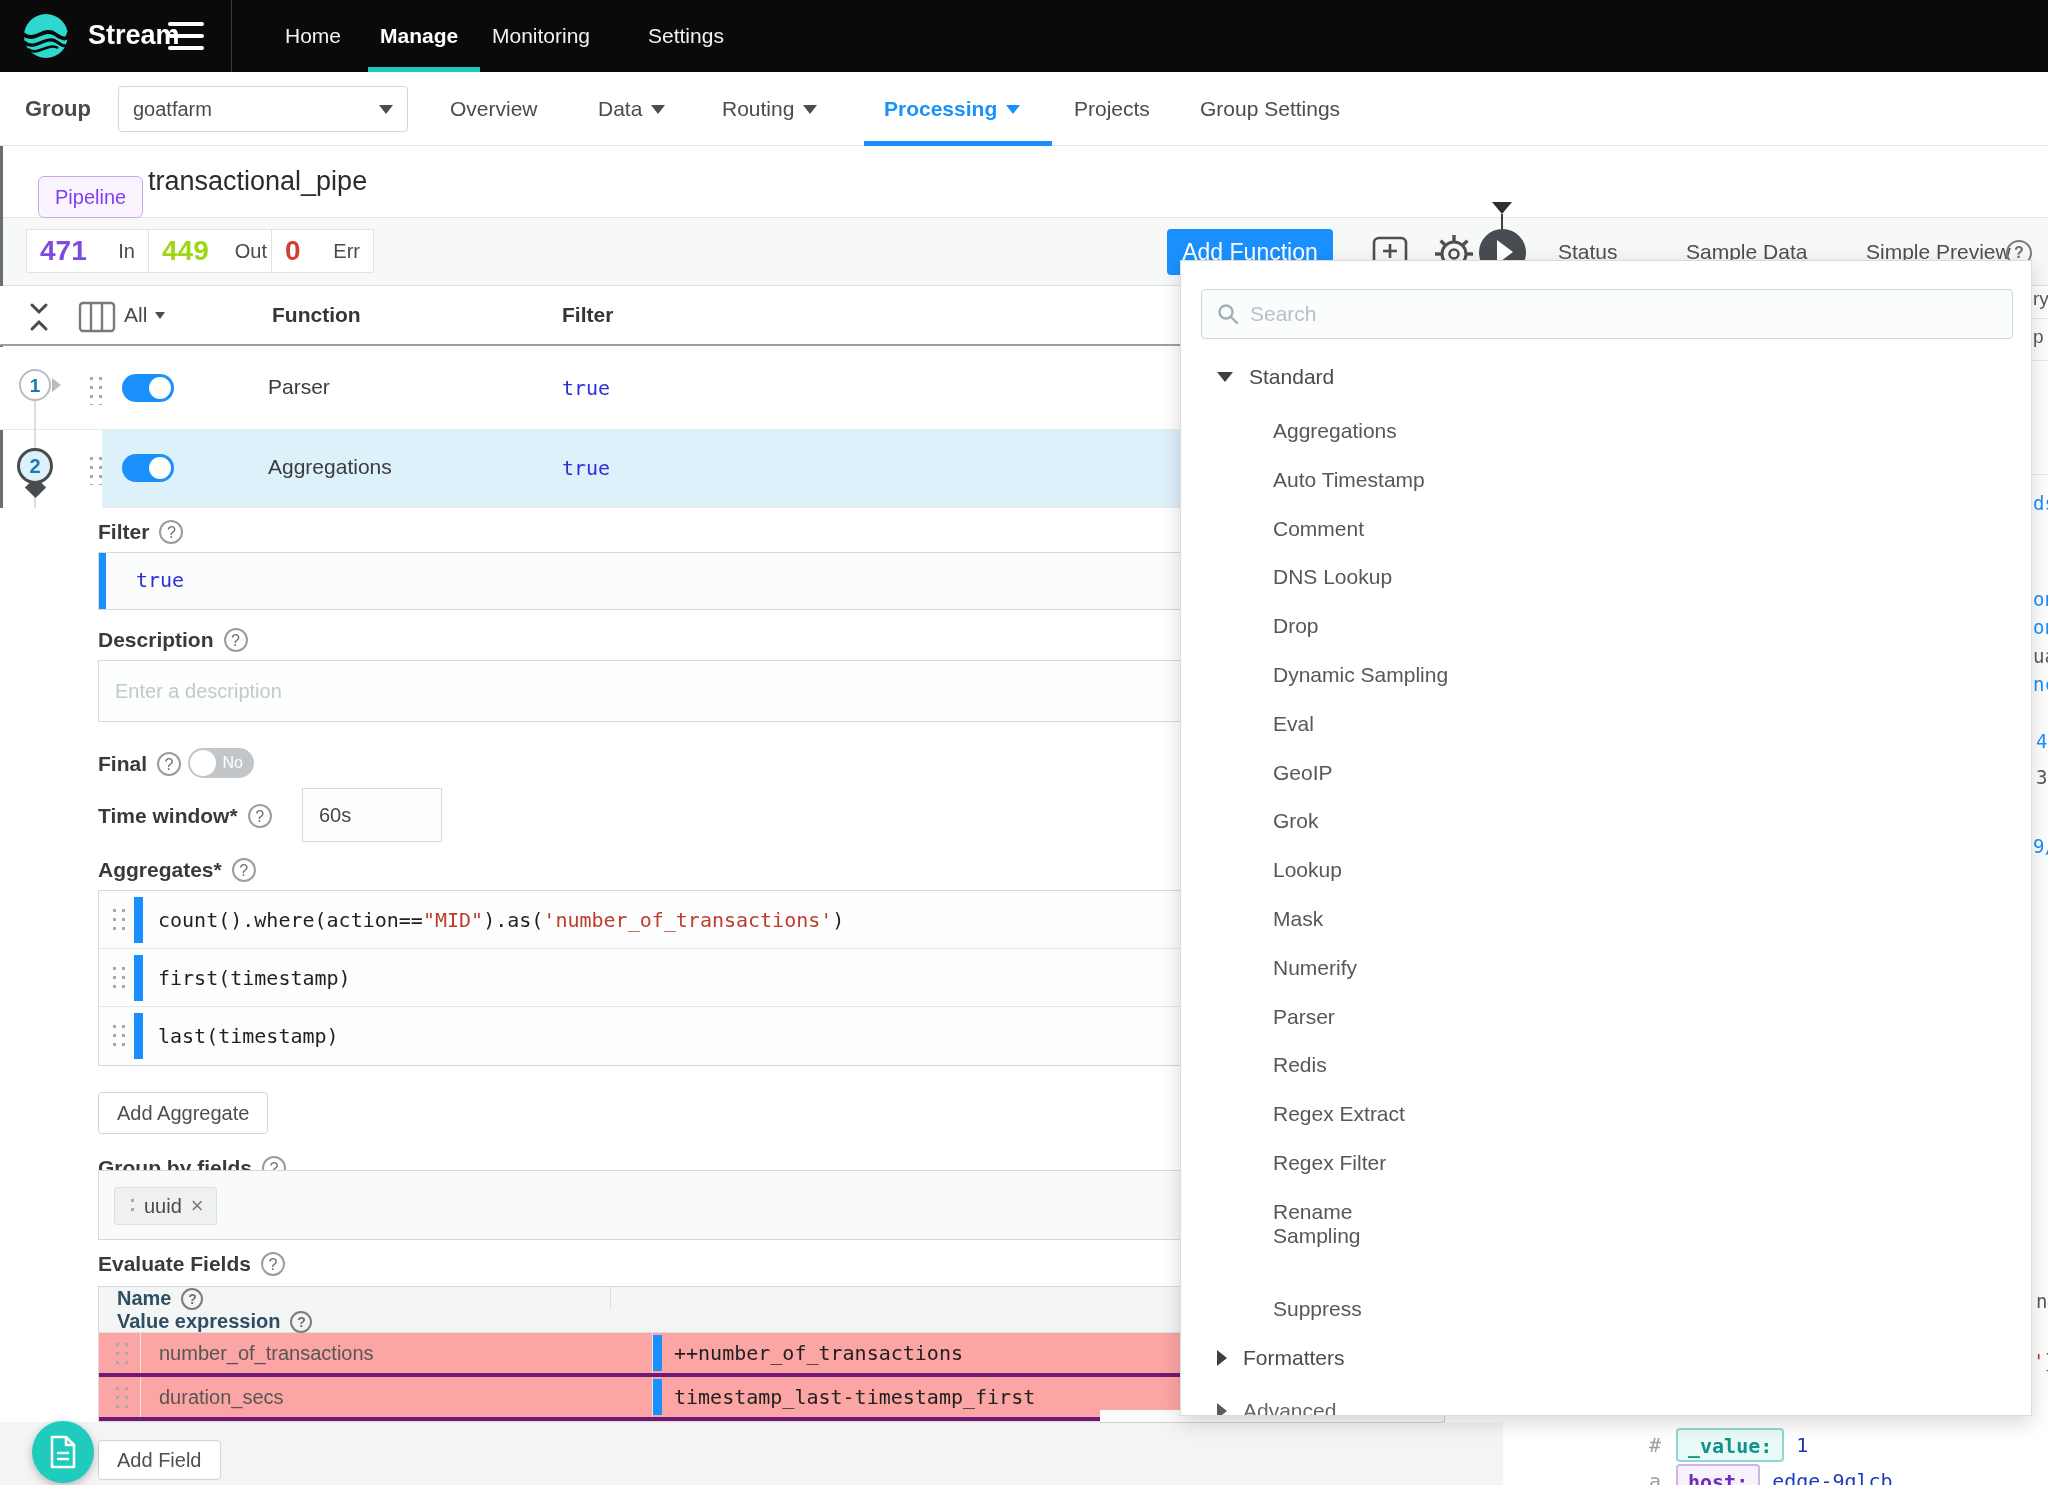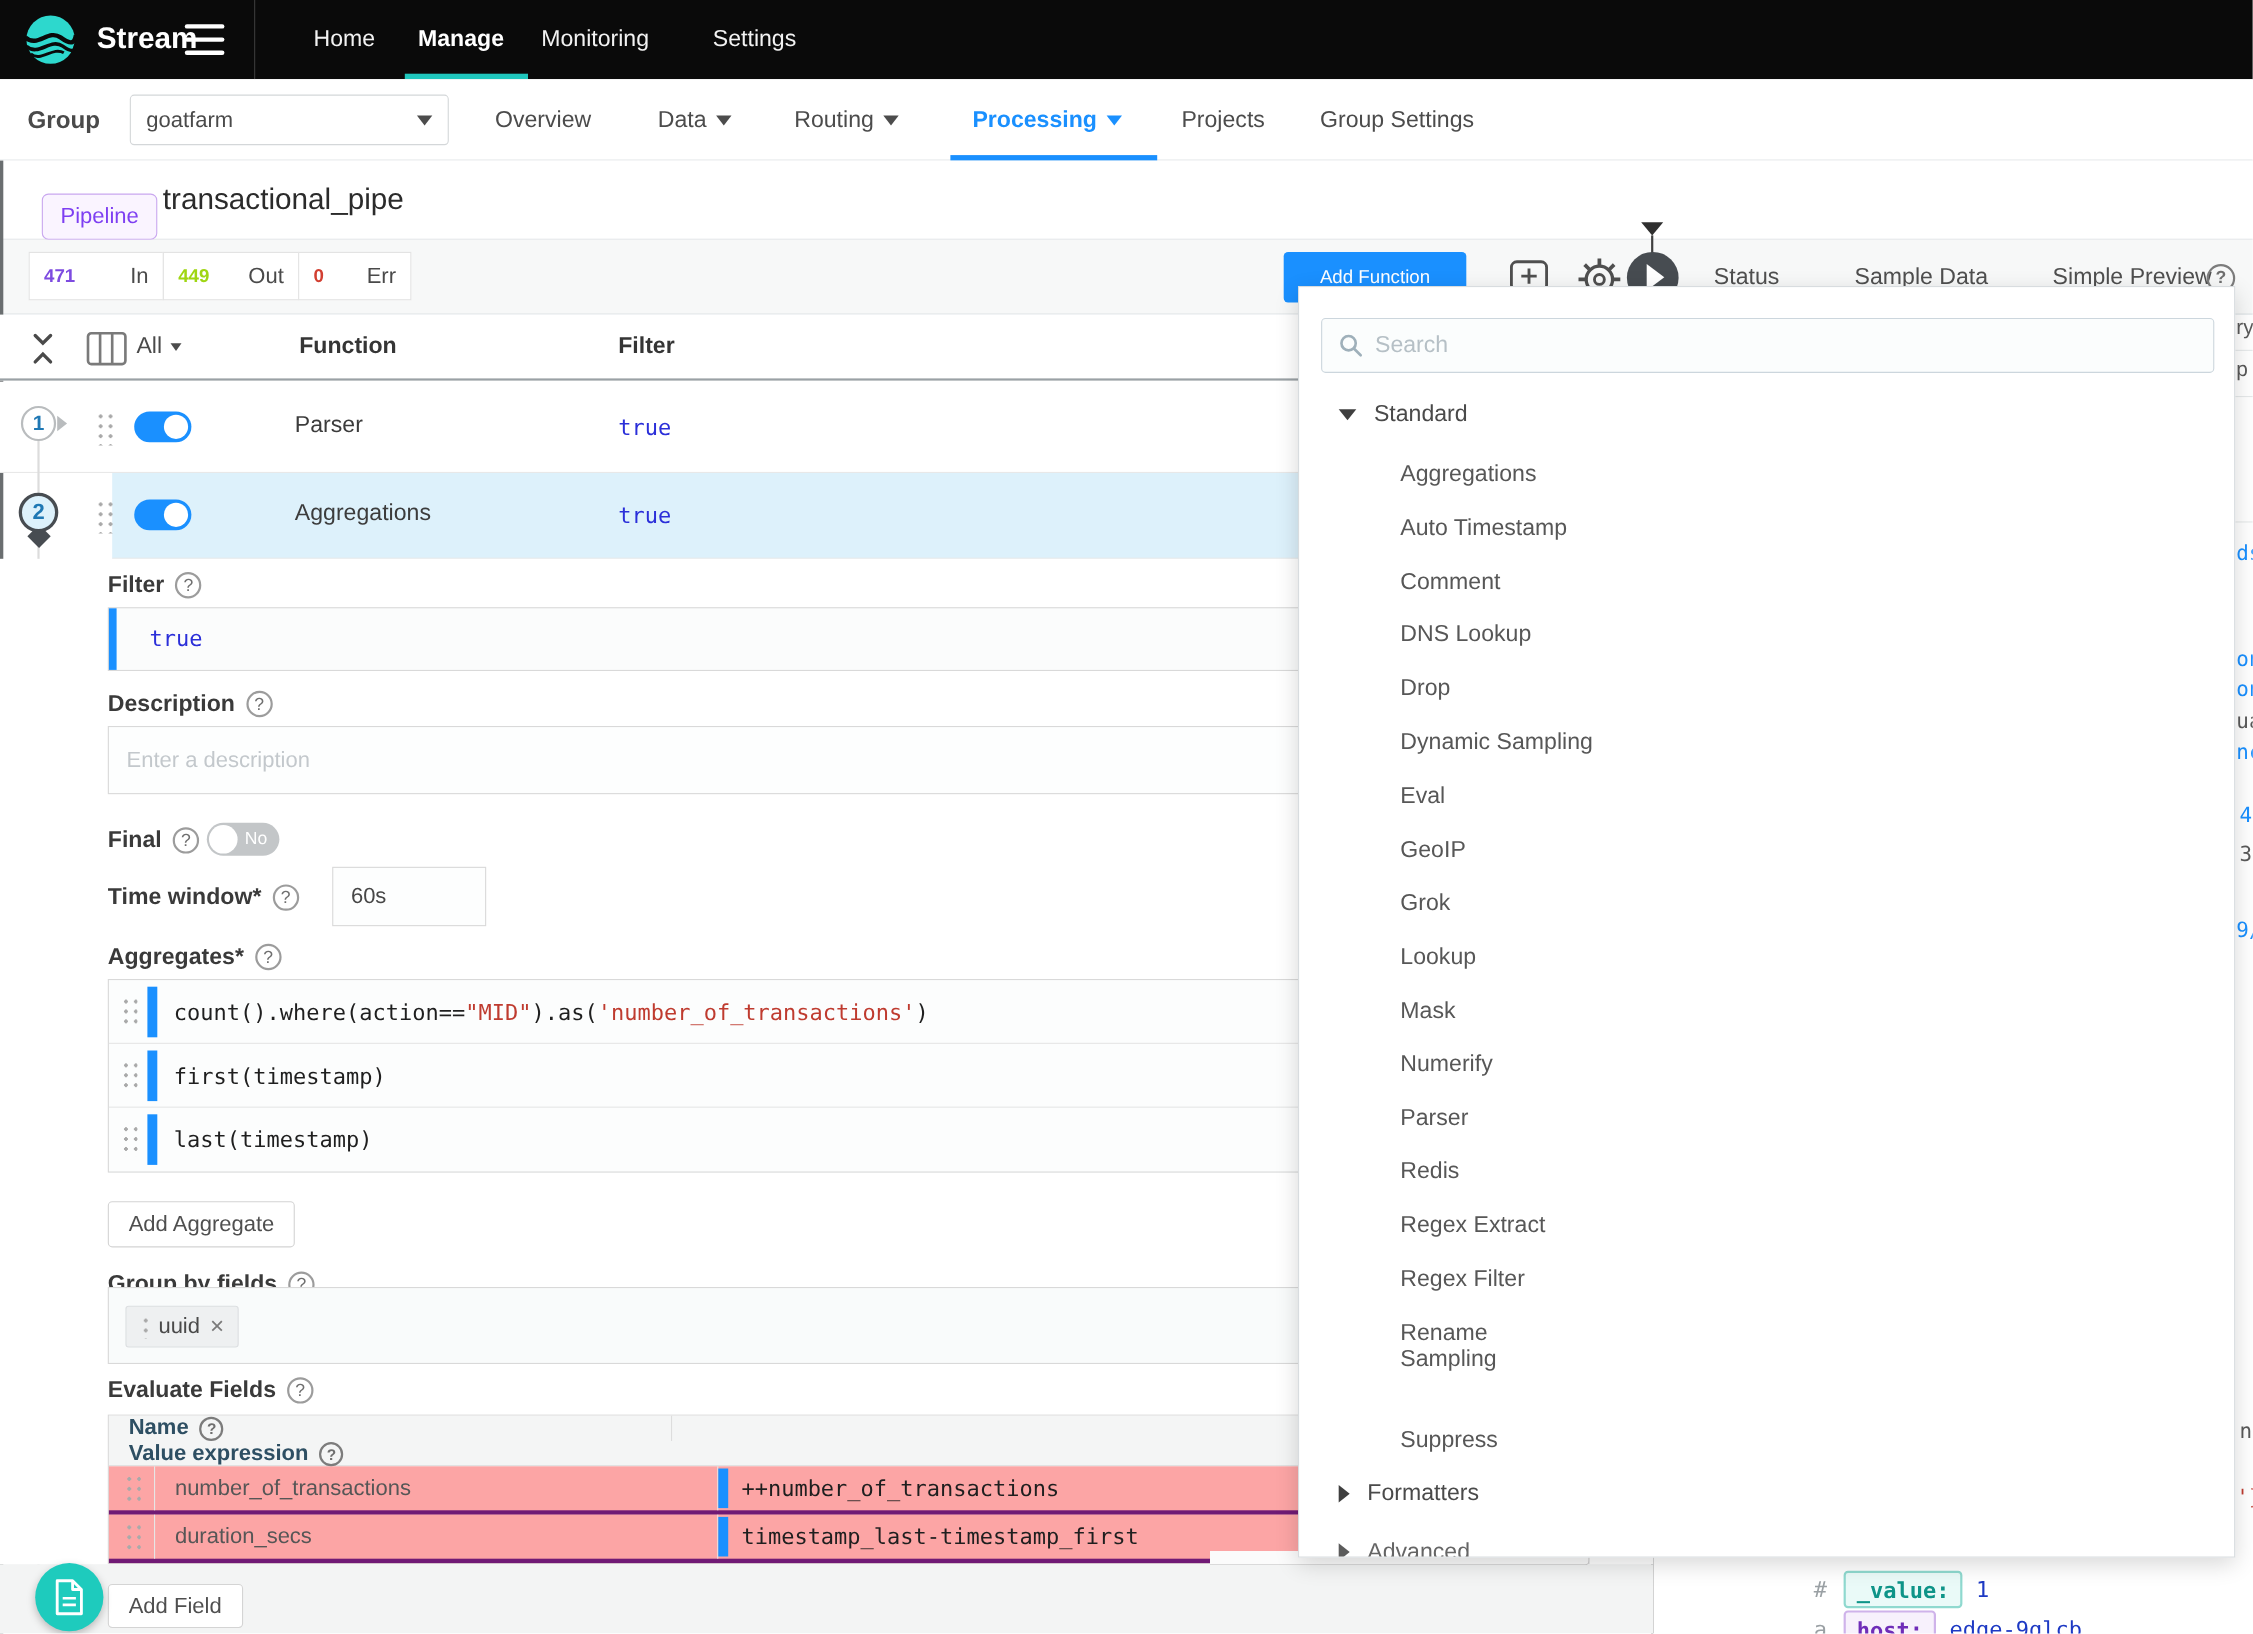--- a/index.html
+++ b/index.html
@@ -42,26 +42,26 @@
                     border:1px solid #c9a7ef; border-radius:6px; background:#faf4ff;
                     color:#7e3ff2; font-size:20px; }
   .pipeline-name { left:148px; top:0; height:72px; line-height:70px; font-size:27px; color:#2b2b2b; }
 
   
   .statsbar { left:0; top:218px; width:2048px; height:68px; background:#f7f8f8;
               border-bottom:1px solid #dde1e4; }
   .statchips { left:26px; top:11px; display:flex; }
   .statchip { height:44px; background:#fff; border:1px solid #e3e3e3; display:flex;
               align-items:center; justify-content:space-between; padding:0 13px; margin-right:-1px; }
-  .statchip .v { font-size:17px; font-weight:bold; }
+  .statchip .v { font-size:28px; font-weight:bold; }
   .statchip .l { font-size:20px; color:#4a4a4a; margin-left:26px; }
   .attached { left:408px; top:0; height:68px; line-height:68px; font-size:21px; color:#454545; }
   .attached b { color:#1a90ff; font-weight:bold; }
   .add-function { left:1167px; top:11px; width:166px; height:46px; background:#1a90ff;
-                  color:#fff; border:none; border-radius:4px; font-size:17px;
+                  color:#fff; border:none; border-radius:4px; font-size:23px;
                   font-family:"Liberation Sans",sans-serif; cursor:pointer; }
   .bar-link { top:0; height:68px; line-height:68px; font-size:21px; color:#4f4f4f; cursor:pointer; }
   .help-circle { display:inline-block; width:26px; height:26px; border:2px solid #7c7c7c;
                  border-radius:50%; color:#6f6f6f; font-size:16px; line-height:22px;
                  text-align:center; font-weight:bold; }
 
   
   .splitter { left:1501px; top:214px; width:2px; height:1271px; background:#3f3f3f; }
   .splitter-marker { left:1492px; top:202px; width:0; height:0;
                      border-left:10px solid transparent; border-right:10px solid transparent;

